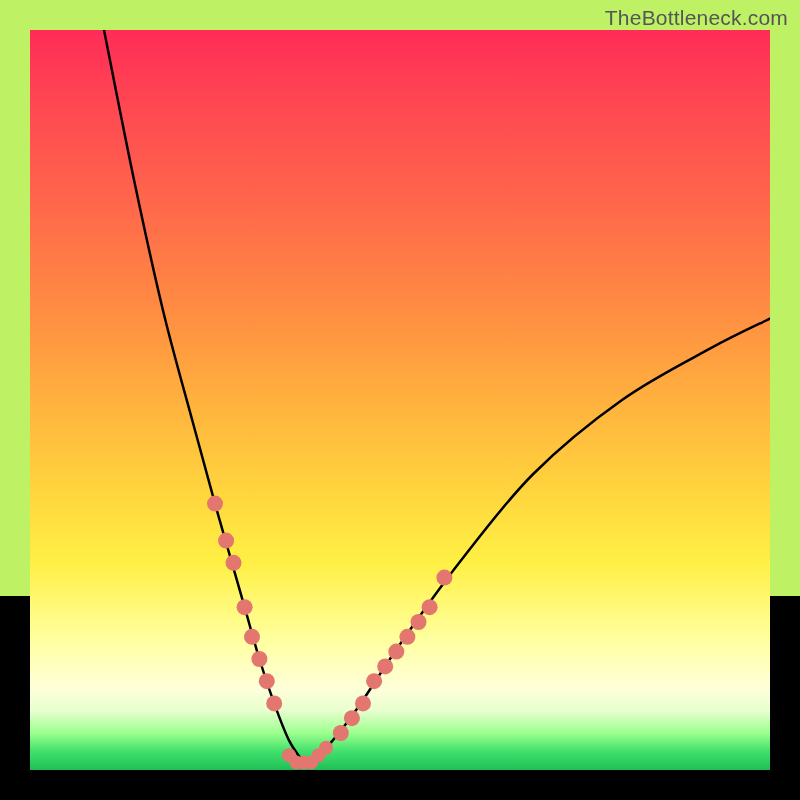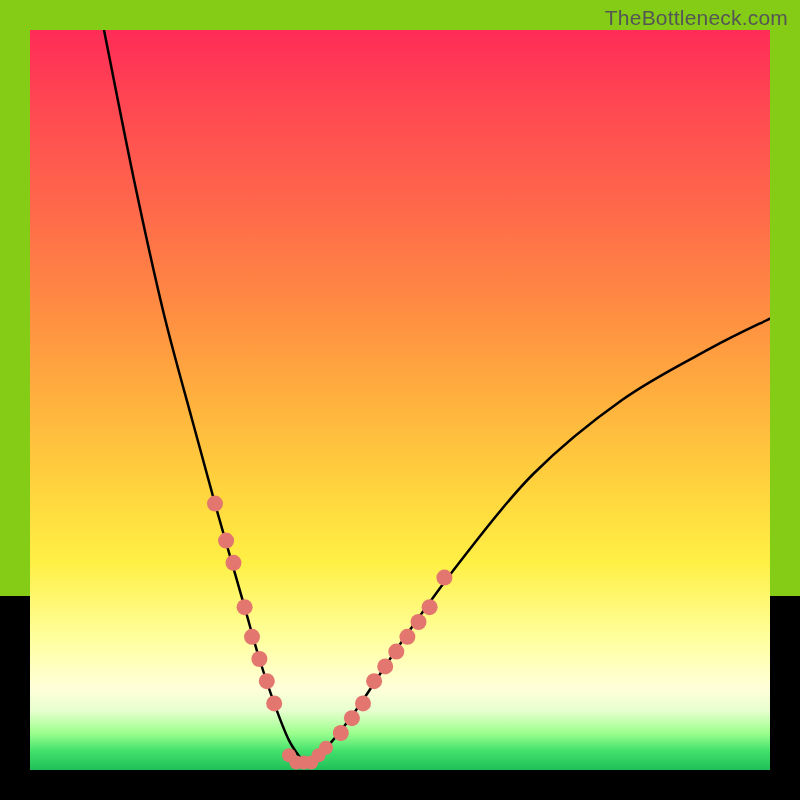--- a/index.html
+++ b/index.html
@@ -8,21 +8,21 @@
     width: 800px;
     height: 800px;
     overflow: hidden;
     background: #000;
     font-family: Arial, Helvetica, sans-serif;
   }
   .outer {
     position: relative;
     width: 800px;
     height: 596px;
-    background: #84cc16;
+    background: #bef264;
     box-sizing: border-box;
   }
   .plot-area {
     position: absolute;
     top: 30px;
     left: 30px;
     width: 740px;
     height: 740px;
     overflow: hidden;
   }

